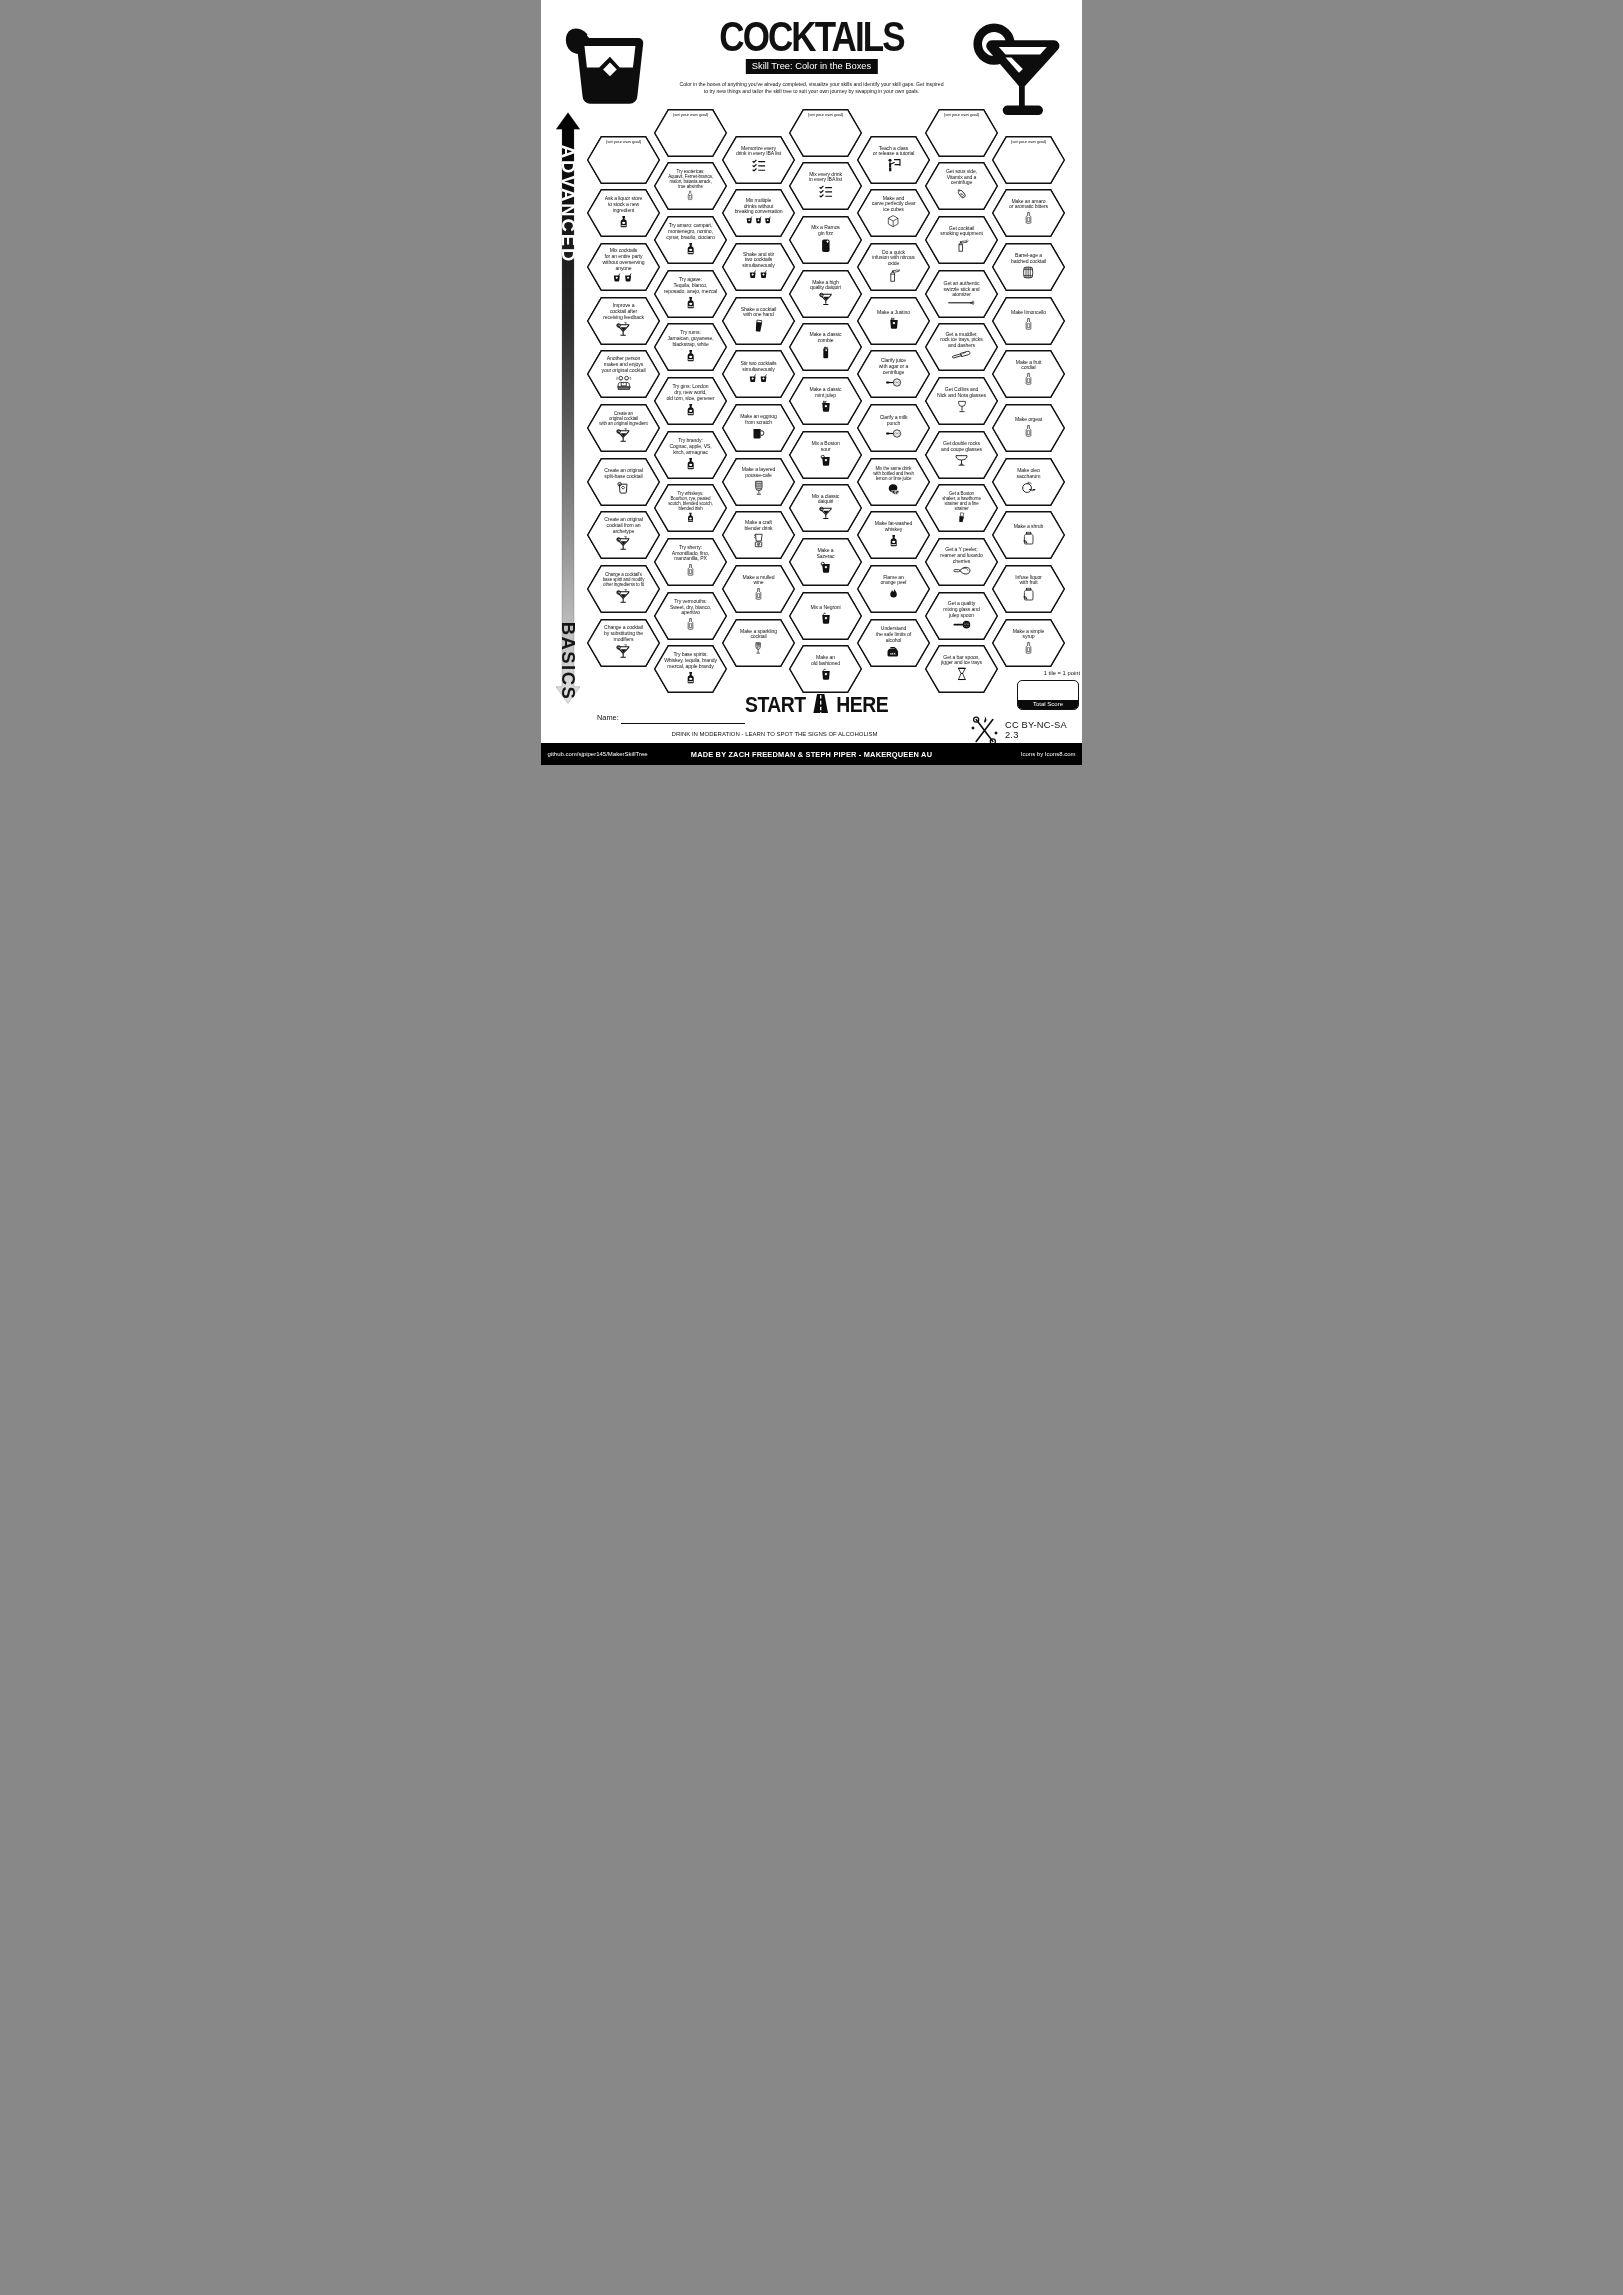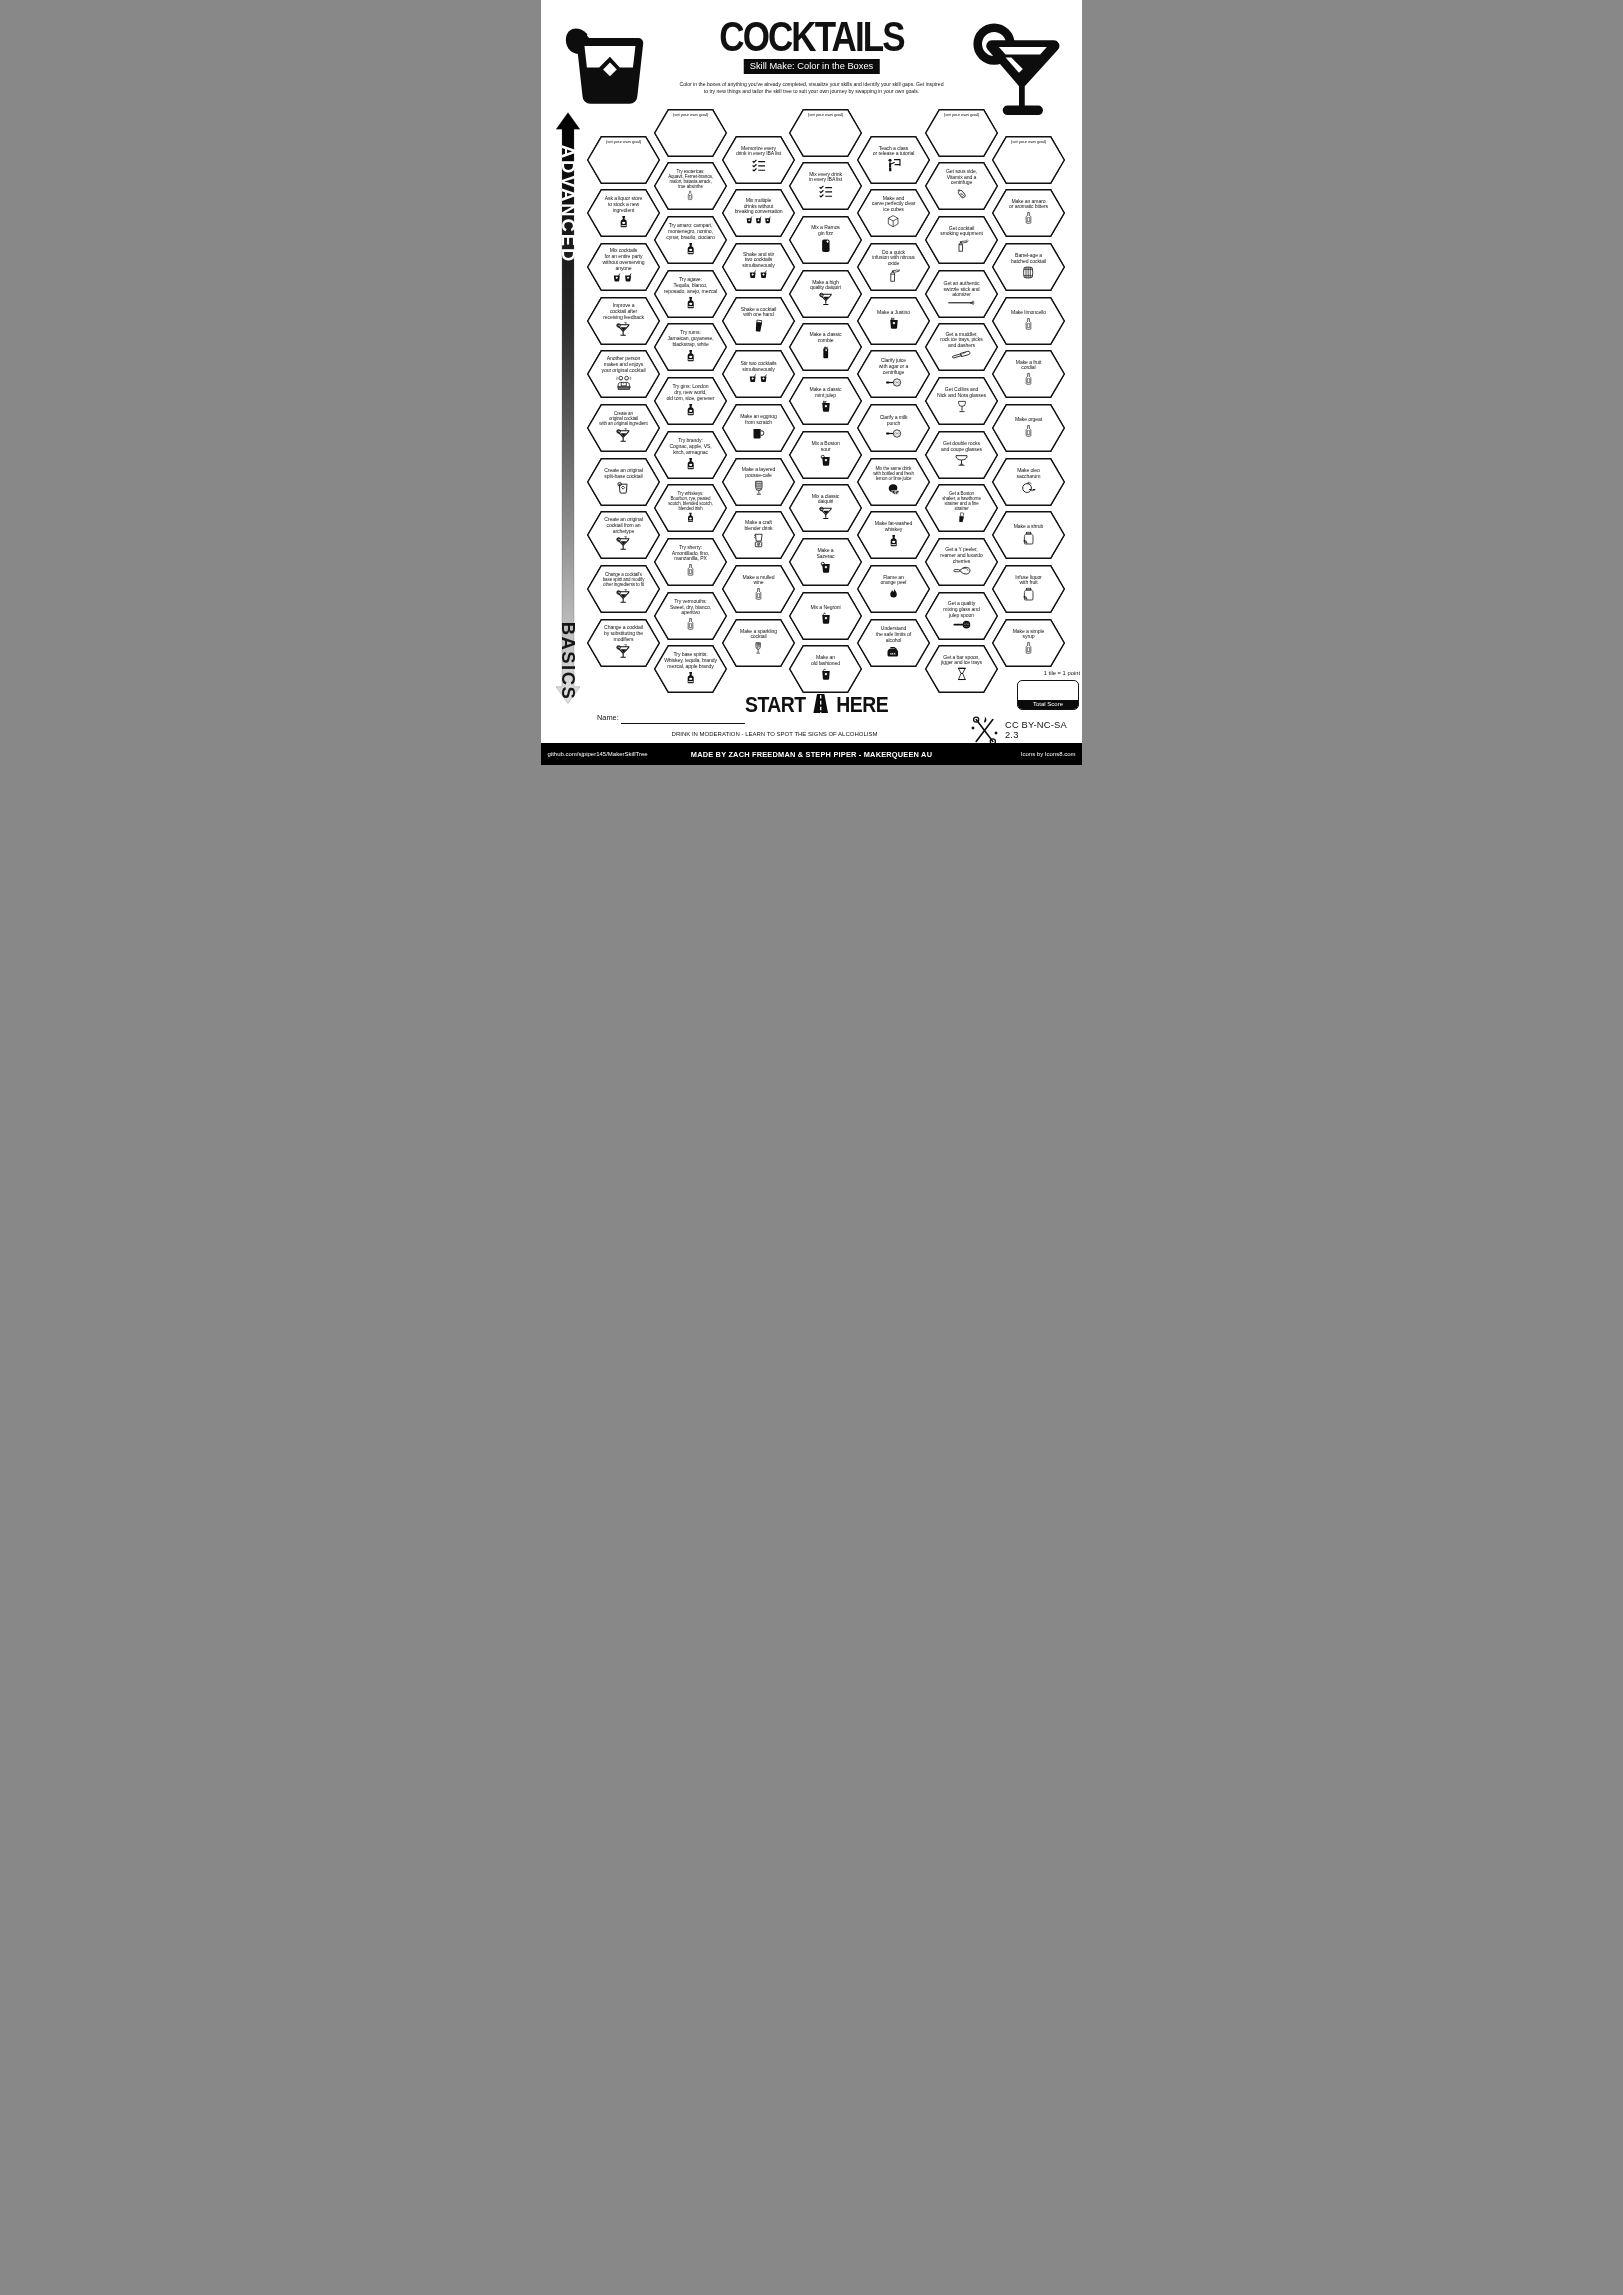--- a/index.html
+++ b/index.html
@@ -71,21 +71,21 @@
   <div class="corner-icon" style="left:428px;top:21px;">
     <svg viewBox="0 0 100 100" width="100" height="96">
       <circle cx="24" cy="24" r="17" fill="none" stroke="#0d0d0d" stroke-width="9"></circle>
       <path d="M22 20 h64 a6 6 0 0 1 4.5 10 L56 68 v20 h14 a5 5 0 0 1 0 10 H38 a5 5 0 0 1 0-10 h12 V68 L17.5 30 A6 6 0 0 1 22 20z" fill="#0d0d0d"></path>
       <path d="M29 27 h50 L72 35 H36z" fill="#fff"></path>
       <path d="M36 38 l14 16 4-4 -12-12z" fill="#fff"></path>
     </svg>
   </div>
 
   <div class="title">COCKTAILS</div>
-  <div class="subtitle-box">Skill Make: Color in the Boxes</div>
+  <div class="subtitle-box">Skill Tree: Color in the Boxes</div>
   <div class="desc">Color in the boxes of anything you've already completed, visualize your skills and identify your skill gaps.  Get inspired
 to try new things and tailor the skill tree to suit your own journey by swapping in your own goals.</div>
 
   <div class="axis-arrow">
     <svg width="24" height="592" viewBox="0 0 52 1280">
       <defs>
         <linearGradient id="axg" x1="0" y1="0" x2="0" y2="1">
           <stop offset="0" stop-color="#000"></stop>
             <stop offset="0.35" stop-color="#2a2a2a"></stop>
           <stop offset="0.75" stop-color="#9a9a9a"></stop>

